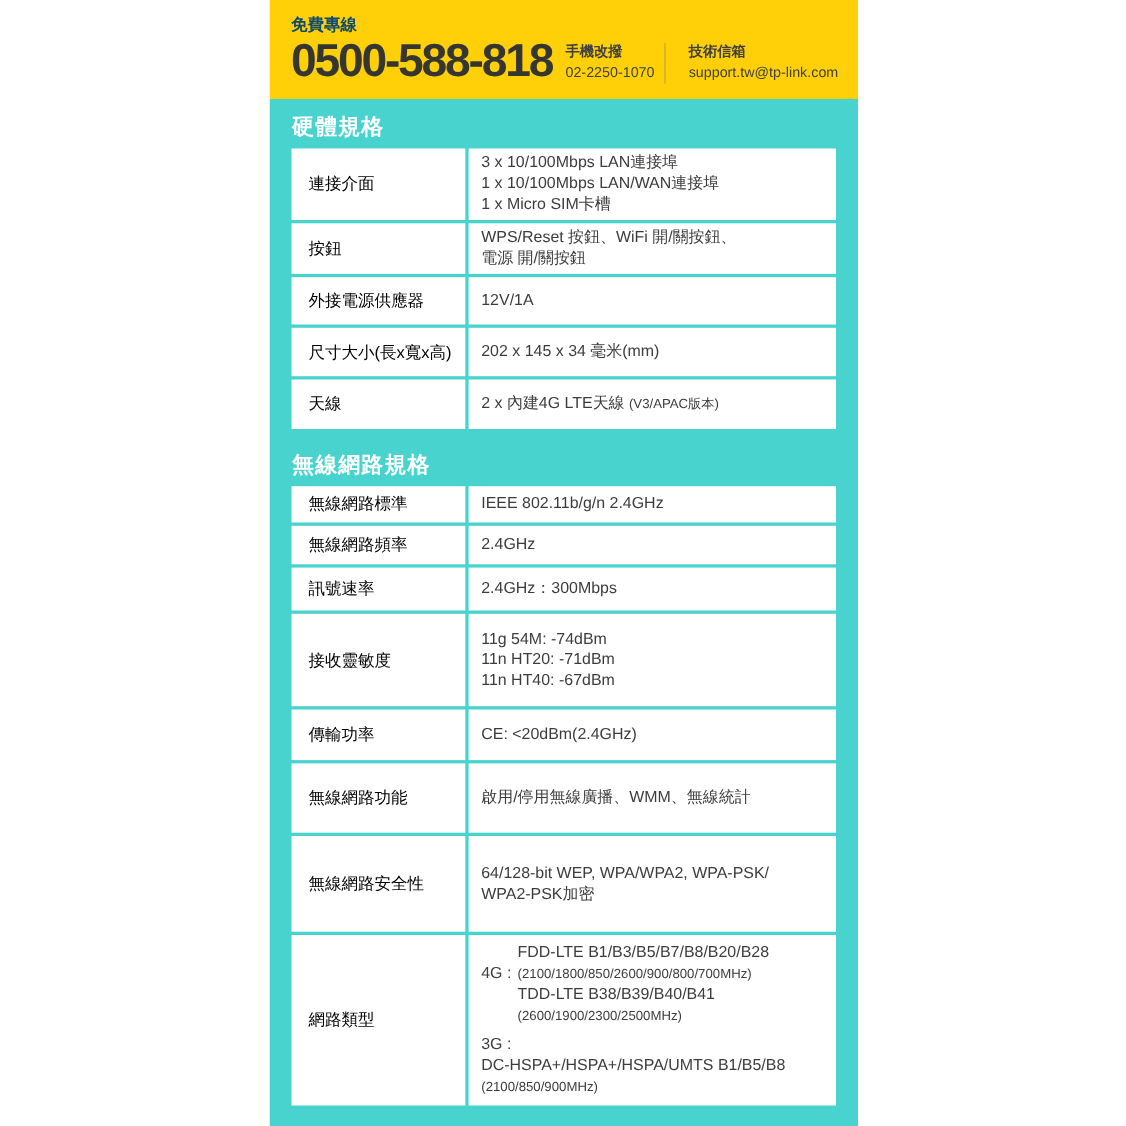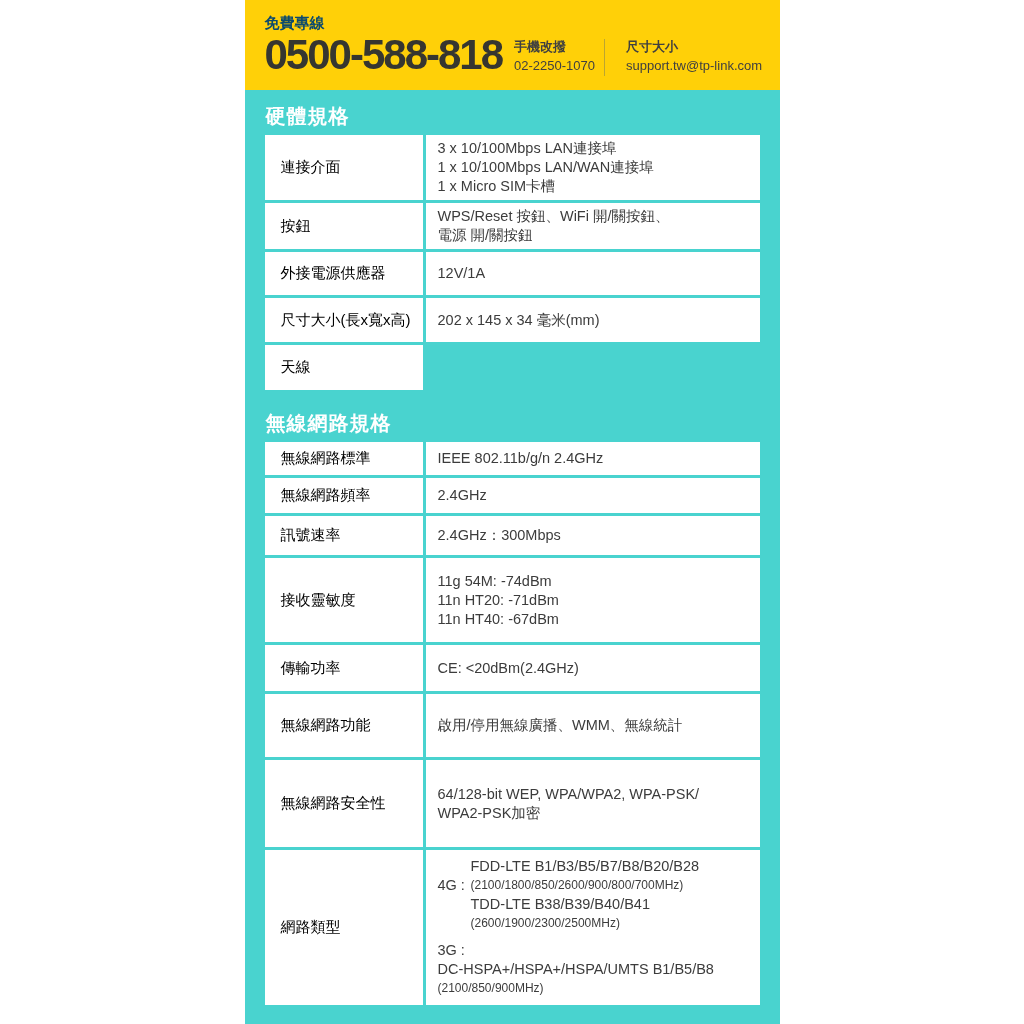--- a/index.html
+++ b/index.html
@@ -81,21 +81,21 @@
   <div class="yellow-header">
     <div class="hotline-label">免費專線</div>
     <div class="hotline-row">
       <div class="hotline-number">0500-588-818</div>
       <div class="contact">
         <div class="c-label">手機改撥</div>
         <div>02-2250-1070</div>
       </div>
       <div class="v-divider"></div>
       <div class="contact">
-        <div class="c-label">尺寸大小</div>
+        <div class="c-label">技術信箱</div>
         <div>support.tw@tp-link.com</div>
       </div>
     </div>
   </div>
 
   <div class="teal-body">
       <section class="spec-section">
         <div class="section-title">硬體規格</div>
         <div class="spec-table s0">
           <div class="row">
@@ -120,20 +120,23 @@
             </div>
           </div>
           <div class="row">
             <div class="cell label-cell">尺寸大小(長x寬x高)</div>
             <div class="cell value-cell">
               <div class="line">202 x 145 x 34 毫米(mm)</div>
             </div>
           </div>
           <div class="row">
             <div class="cell label-cell">天線</div>
+            <div class="cell value-cell">
+              <div class="line">2 x 內建4G LTE天線<span class="note">(V3/APAC版本)</span></div>
+            </div>
           </div>
         </div>
       </section>
       <section class="spec-section">
         <div class="section-title">無線網路規格</div>
         <div class="spec-table s1">
           <div class="row">
             <div class="cell label-cell">無線網路標準</div>
             <div class="cell value-cell">
               <div class="line">IEEE 802.11b/g/n 2.4GHz</div>

